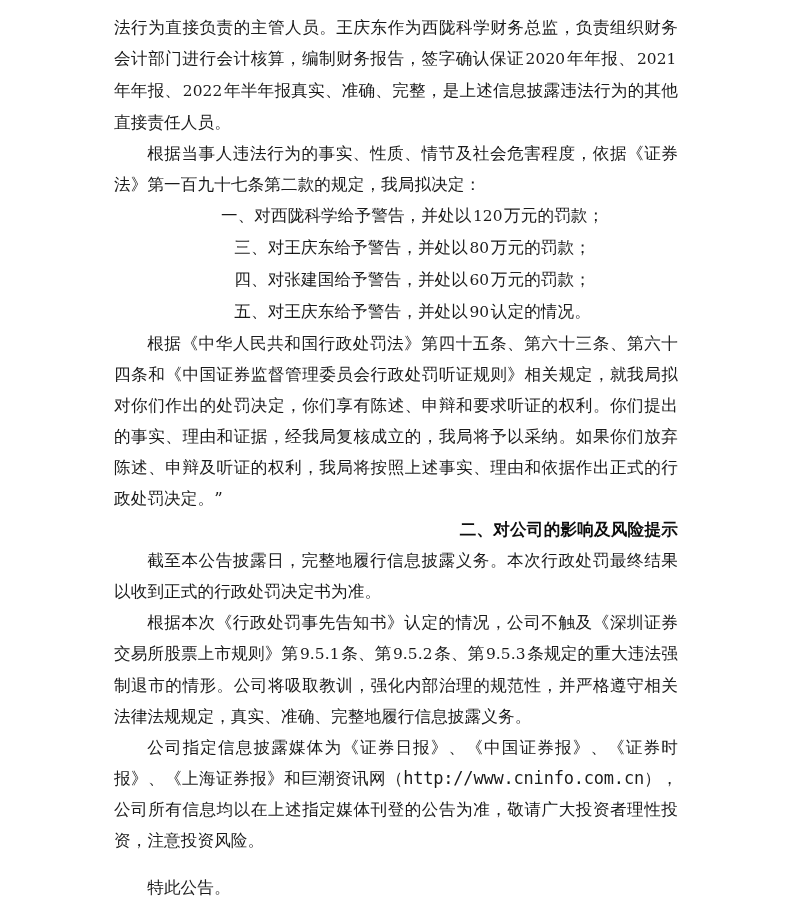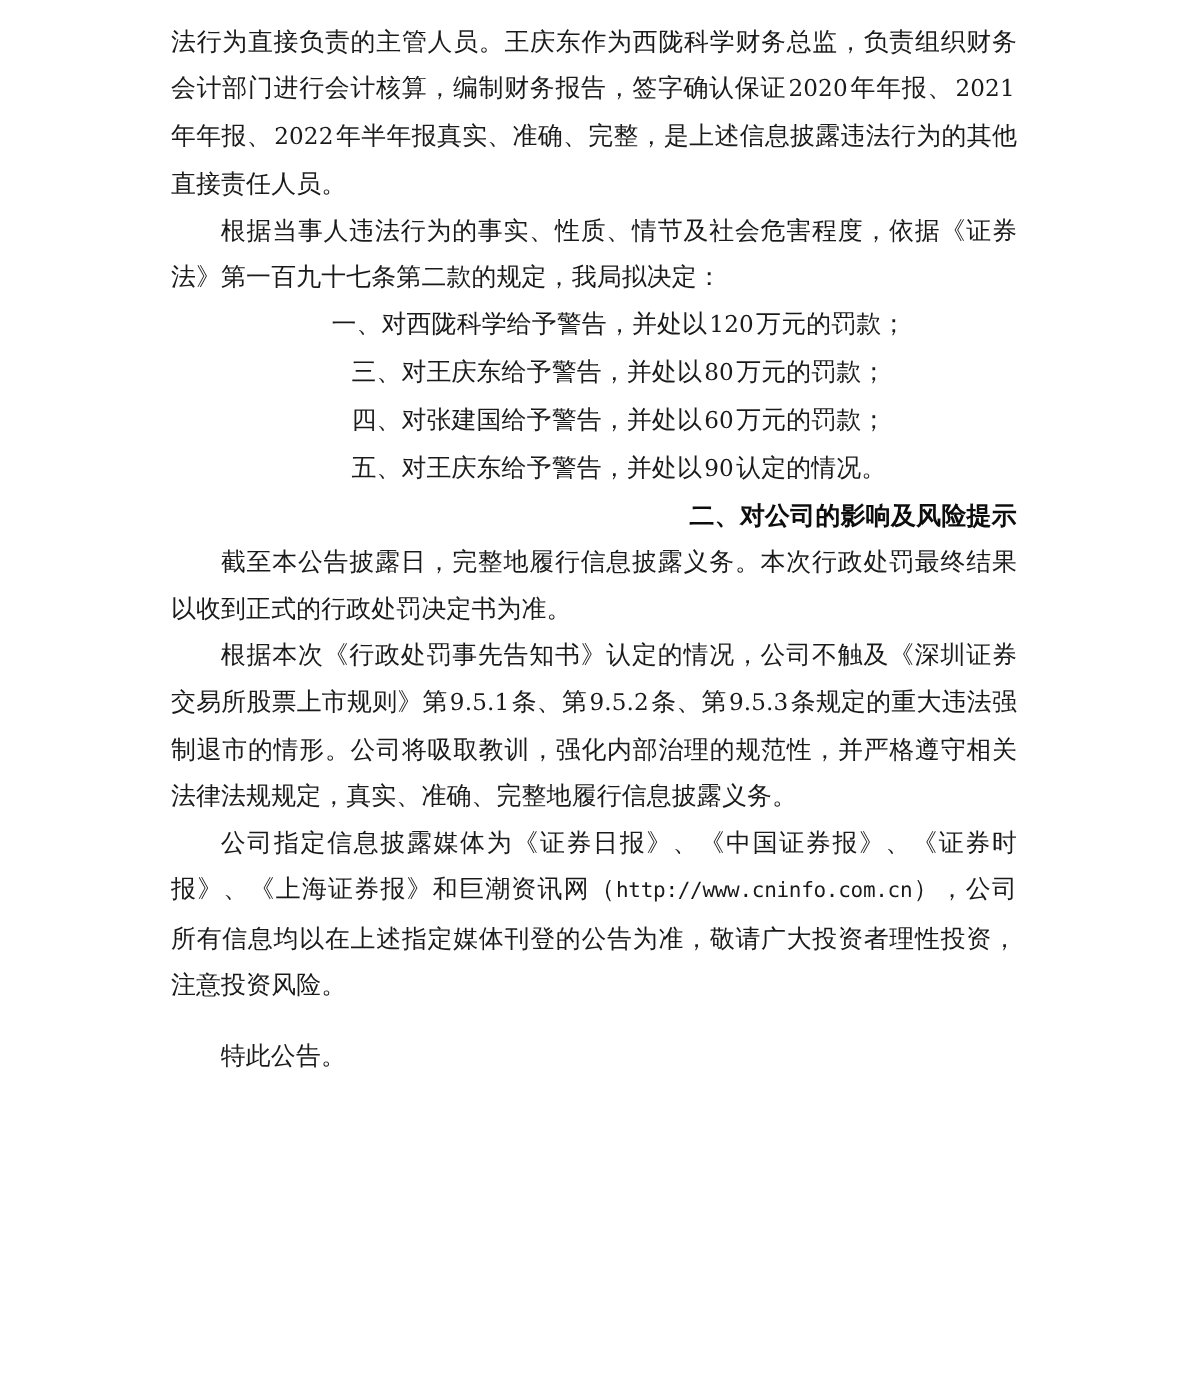--- a/index.html
+++ b/index.html
@@ -61,21 +61,21 @@
   }
   
   .num {
     font-family: "DejaVu Serif", "Liberation Serif", serif;
     font-size: 15.4px;
     padding: 0 1.5px;
     color: #1a1a1a;
   }
   .url {
     font-family: "DejaVu Sans Mono", "Liberation Mono", monospace;
-    font-size: 14px;
+    font-size: 17px;
     letter-spacing: -0.2px;
     color: #1a1a1a;
   }
   .spacer-sm { height: 16px; }
 </style>
 </head>
 <body>
 
 <div class="page">
   <div class="content">
@@ -92,20 +92,21 @@
     <p class="item">
       <span>三、</span><span>对王庆东给予警告，并处以</span><span class="num">80</span><span>万元的罚款；</span>
     </p>
     <p class="item">
       <span>四、</span><span>对张建国给予警告，并处以</span><span class="num">60</span><span>万元的罚款；</span>
     </p>
     <p class="item">
       <span>五、</span><span>对王庆东给予警告，并处以</span><span class="num">90</span><span>认定的情况。</span>
     </p>
 
+    <p class="para">根据《中华人民共和国行政处罚法》第四十五条、第六十三条、第六十四条和《中国证券监督管理委员会行政处罚听证规则》相关规定，就我局拟对你们作出的处罚决定，你们享有陈述、申辩和要求听证的权利。你们提出的事实、理由和证据，经我局复核成立的，我局将予以采纳。如果你们放弃陈述、申辩及听证的权利，我局将按照上述事实、理由和依据作出正式的行政处罚决定。”</p>
 
     <p class="heading">二、对公司的影响及风险提示</p>
 
     <p class="para">截至本公告披露日，完整地履行信息披露义务。本次行政处罚最终结果以收到正式的行政处罚决定书为准。</p>
 
     <p class="para">
       <span>根据本次《行政处罚事先告知书》认定的情况，公司不触及《深圳证券交易所股票上市规则》第</span><span class="num">9.5.1</span><span>条、第</span><span class="num">9.5.2</span><span>条、第</span><span class="num">9.5.3</span><span>条规定的重大违法强制退市的情形。公司将吸取教训，强化内部治理的规范性，并严格遵守相关法律法规规定，真实、准确、完整地履行信息披露义务。</span>
     </p>
 
     <p class="para">

